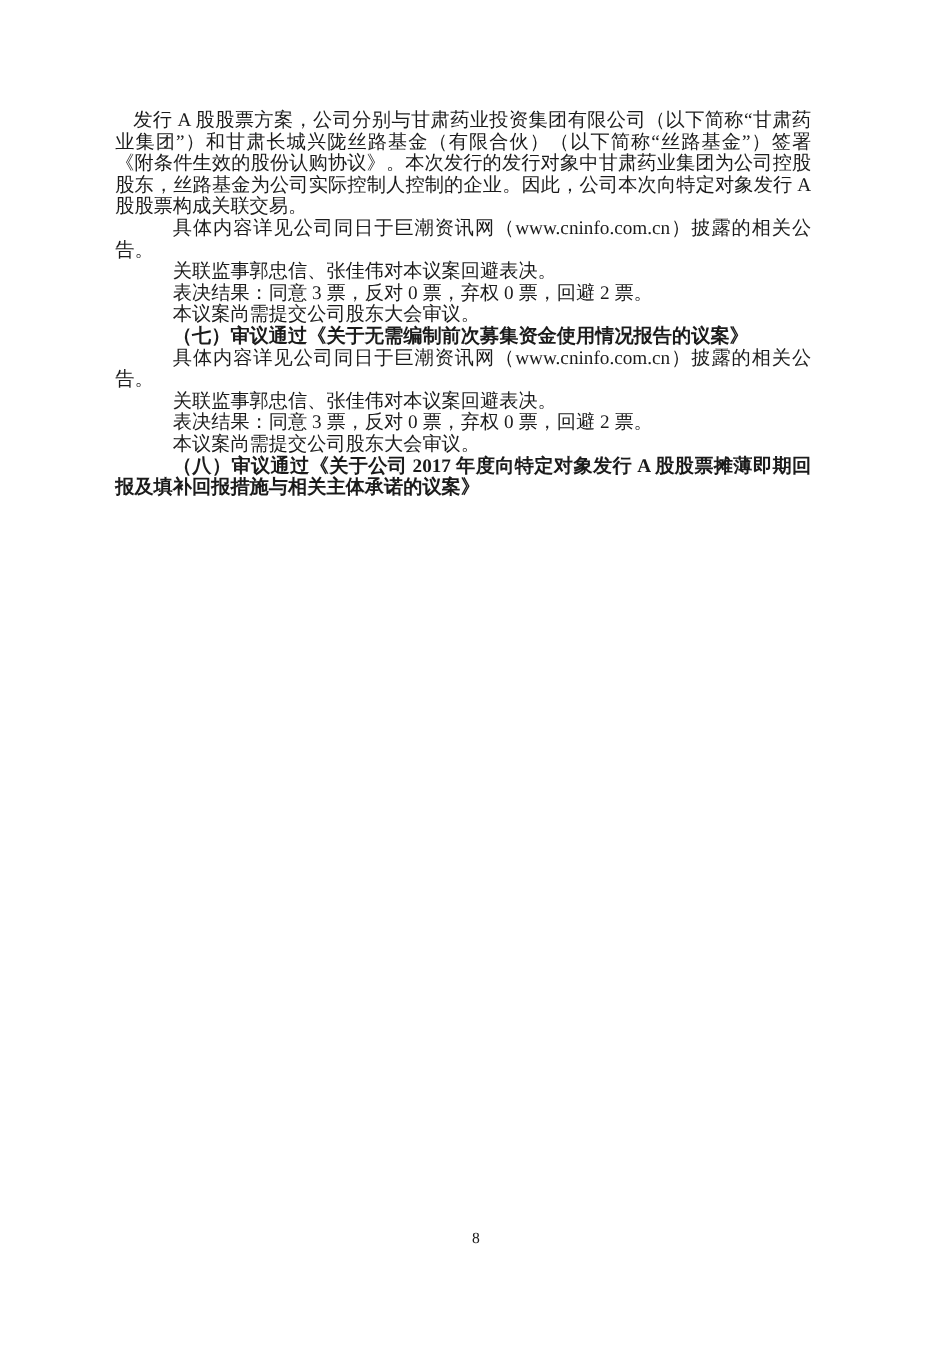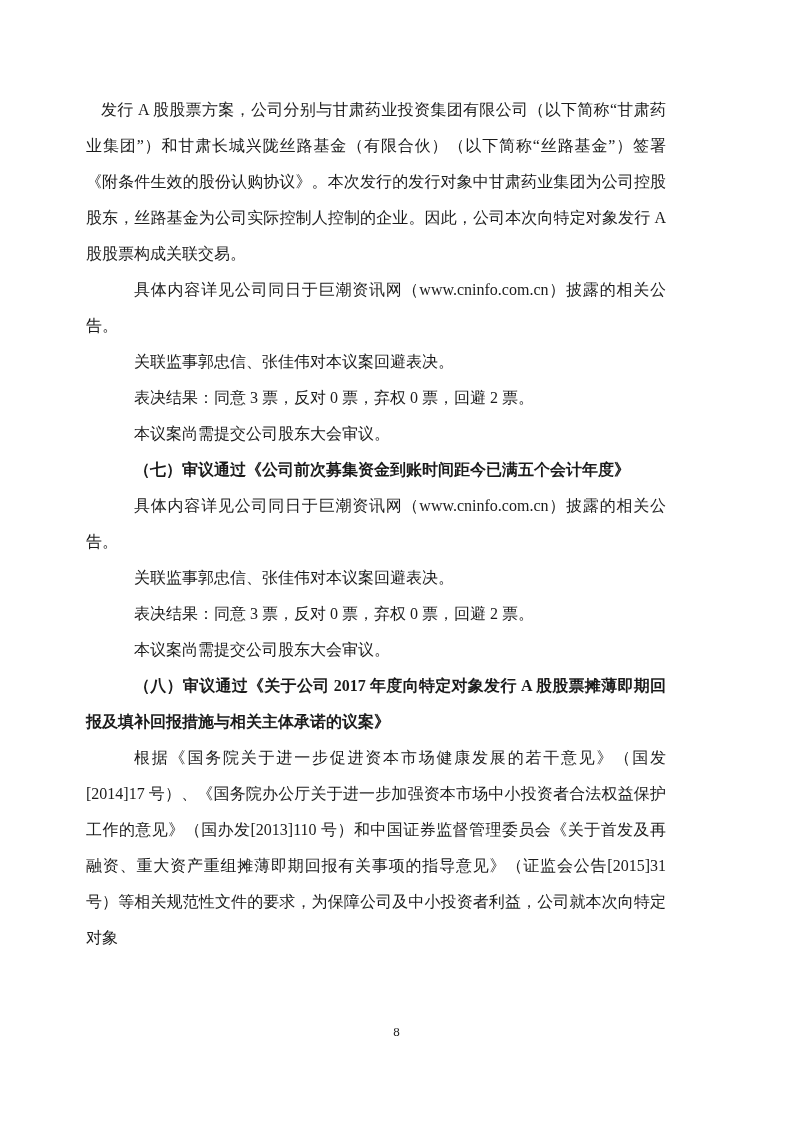--- a/index.html
+++ b/index.html
@@ -12,25 +12,25 @@
     color: #1b1b1b;
     font-family: "Liberation Serif", "DejaVu Serif", serif;
   }
   .page {
     position: absolute;
     inset: 0;
     background: #ffffff;
   }
   .doc {
     position: absolute;
-    left: 86px;
+    left: 96px;
     top: 92px;
     width: 580px;
     font-size: 16px;
-    line-height: 36px;
+    line-height: 18px;
     text-align: justify;
   }
   .doc p {
     margin: 0;
     padding: 0;
     text-indent: 3em;
   }
   
   .doc p.cont { text-indent: 15px; }
   .doc p.heading { font-weight: bold; }
@@ -47,22 +47,21 @@
 </head>
 <body>
 
 <div class="page">
   <div class="doc">
     <p class="cont">发行 A 股股票方案，公司分别与甘肃药业投资集团有限公司（以下简称“甘肃药业集团”）和甘肃长城兴陇丝路基金（有限合伙）（以下简称“丝路基金”）签署《附条件生效的股份认购协议》。本次发行的发行对象中甘肃药业集团为公司控股股东，丝路基金为公司实际控制人控制的企业。因此，公司本次向特定对象发行 A 股股票构成关联交易。</p>
     <p>具体内容详见公司同日于巨潮资讯网（www.cninfo.com.cn）披露的相关公告。</p>
     <p>关联监事郭忠信、张佳伟对本议案回避表决。</p>
     <p>表决结果：同意 3 票，反对 0 票，弃权 0 票，回避 2 票。</p>
     <p>本议案尚需提交公司股东大会审议。</p>
-    <p class="heading">（七）审议通过《公司前次募集资金到账时间距今已满五个会计年度》</p>
+    <p class="heading">（七）审议通过《关于无需编制前次募集资金使用情况报告的议案》</p>
     <p>具体内容详见公司同日于巨潮资讯网（www.cninfo.com.cn）披露的相关公告。</p>
     <p>关联监事郭忠信、张佳伟对本议案回避表决。</p>
     <p>表决结果：同意 3 票，反对 0 票，弃权 0 票，回避 2 票。</p>
     <p>本议案尚需提交公司股东大会审议。</p>
     <p class="heading">（八）审议通过《关于公司 2017 年度向特定对象发行 A 股股票摊薄即期回报及填补回报措施与相关主体承诺的议案》</p>
-    <p>根据《国务院关于进一步促进资本市场健康发展的若干意见》（国发[2014]17 号）、《国务院办公厅关于进一步加强资本市场中小投资者合法权益保护工作的意见》（国办发[2013]110 号）和中国证券监督管理委员会《关于首发及再融资、重大资产重组摊薄即期回报有关事项的指导意见》（证监会公告[2015]31 号）等相关规范性文件的要求，为保障公司及中小投资者利益，公司就本次向特定对象</p>
   </div>
   <div class="page-num">8</div>
 </div>
 
 </body></html>

